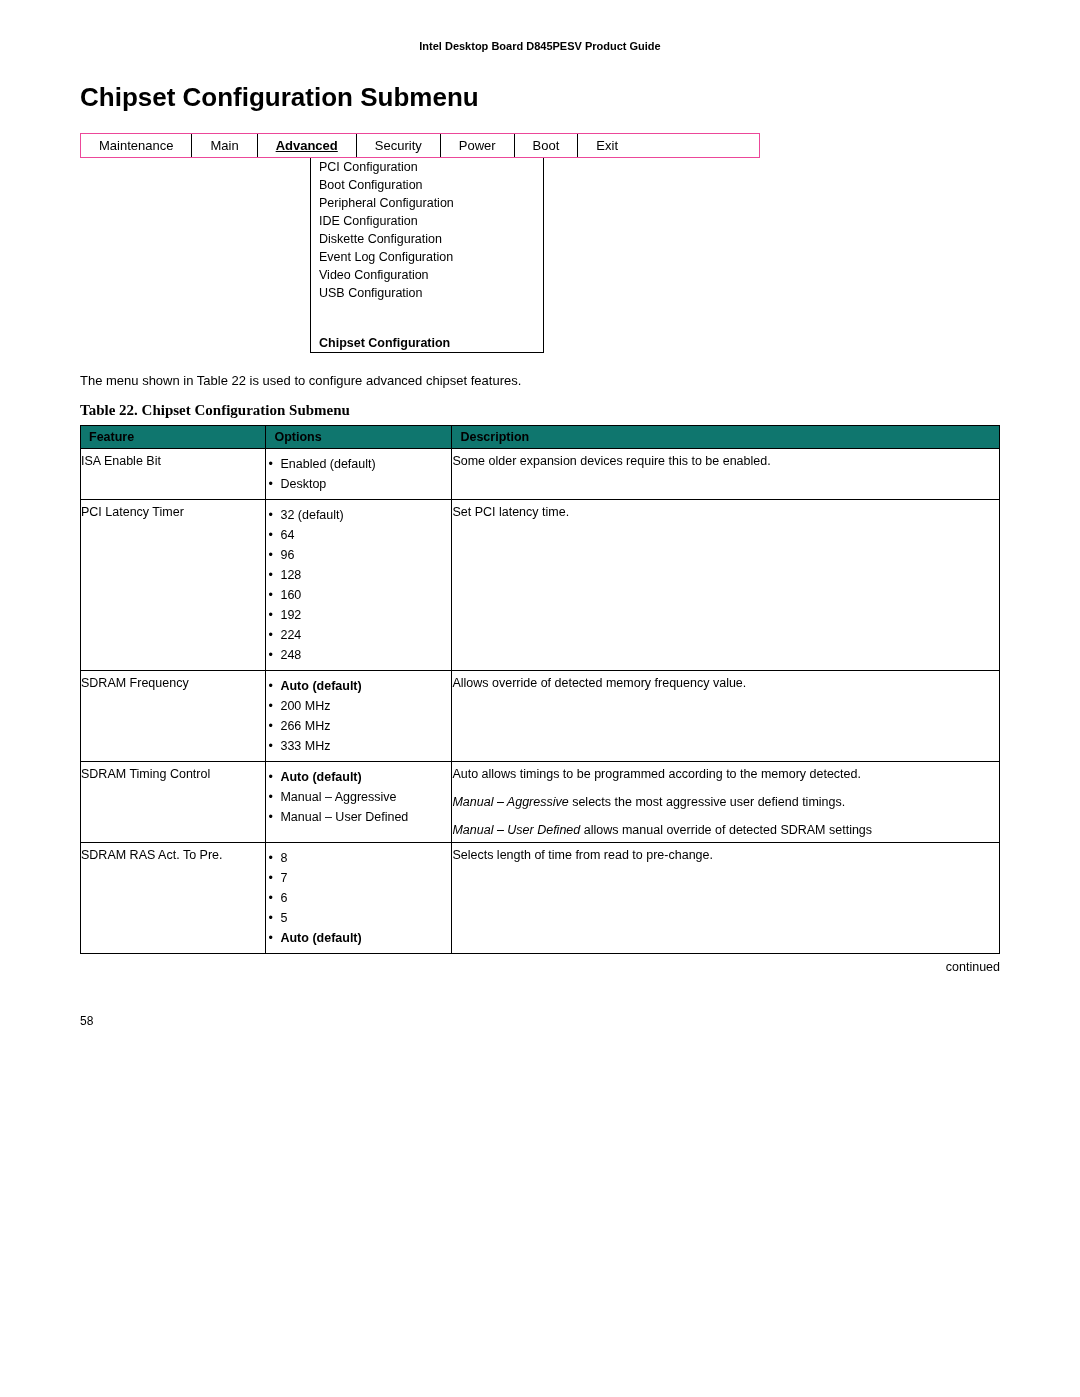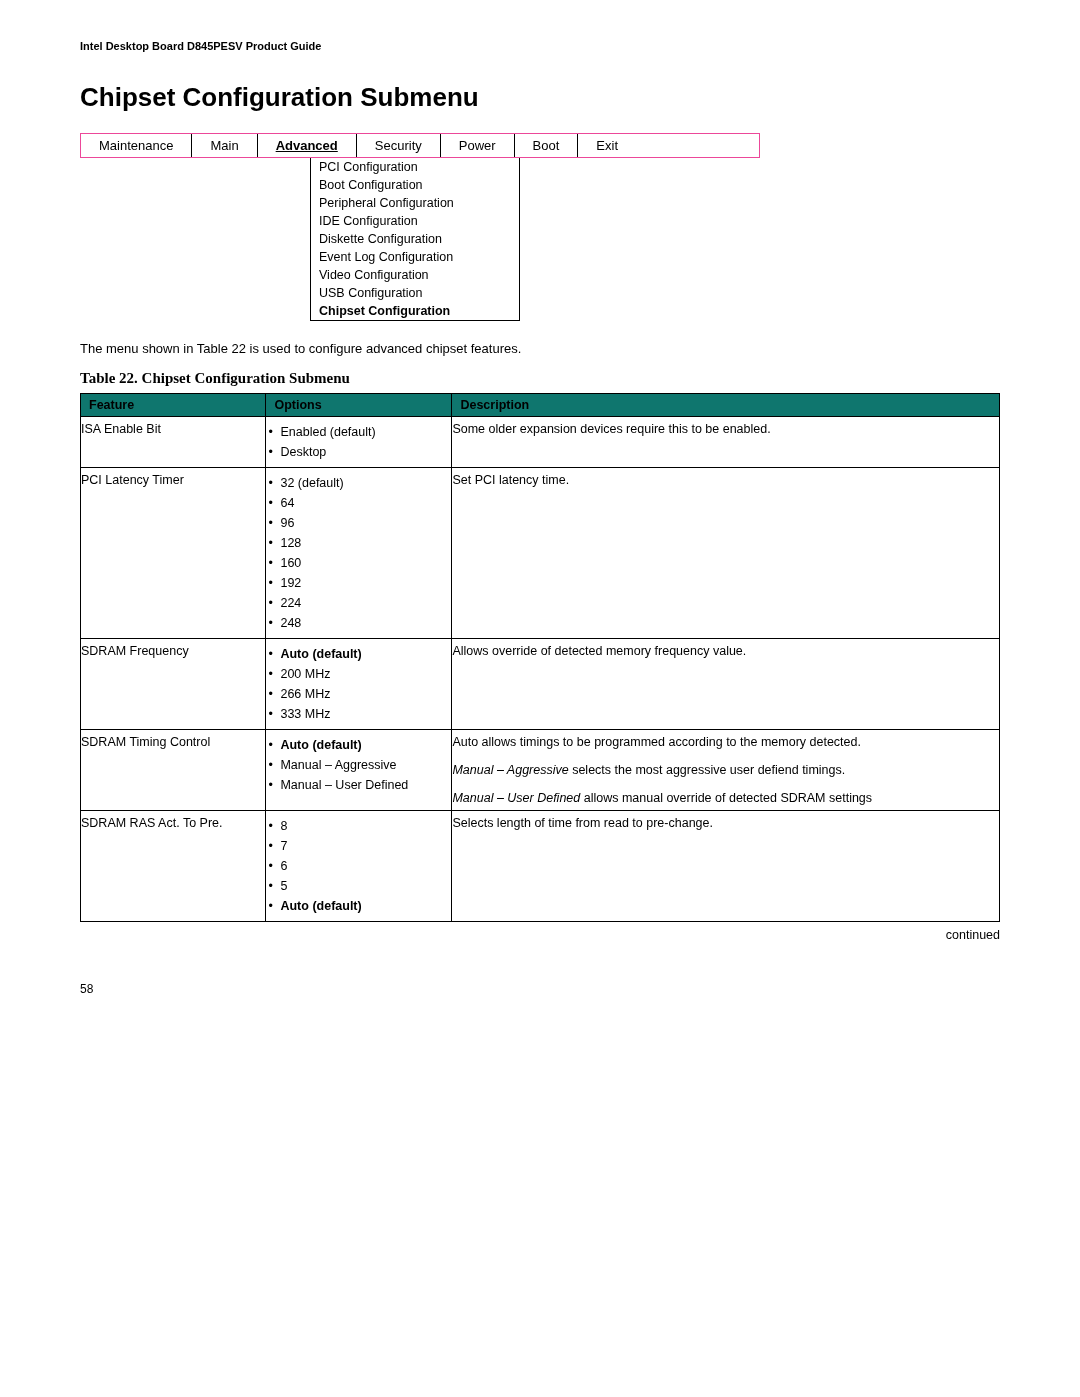--- a/index.html
+++ b/index.html
@@ -9,20 +9,21 @@
       background: #fff;
       color: #000;
       width: 1080px;
       min-height: 1397px;
       padding: 40px 80px;
     }
     .doc-header {
       font-size: 11px;
       font-weight: bold;
       margin-bottom: 30px;
+      text-align: center;
     }
     .page-title {
       font-size: 26px;
       font-weight: bold;
       margin-bottom: 20px;
       font-family: Arial, Helvetica, sans-serif;
     }
     
     .bios-menu {
       border: 1px solid #ec4899;
@@ -43,30 +44,31 @@
       display: flex;
       width: 680px;
     }
     .bios-menu-spacer {
       width: 230px;
       flex-shrink: 0;
     }
     .bios-submenu {
       border: 1px solid #000;
       border-top: none;
-      width: 210px;
+      width: 234px;
       flex-shrink: 0;
     }
     .bios-submenu-item {
       padding: 2px 8px;
       font-size: 12.5px;
       border-bottom: none;
     }
     .bios-submenu-item.selected {
       font-weight: bold;
+      margin-top: 32px;
     }
     .body-text {
       margin: 18px 0 14px 0;
       font-size: 13px;
     }
     .table-title {
       font-size: 15px;
       font-weight: bold;
       margin-bottom: 6px;
       font-family: Liberation Serif, serif;

